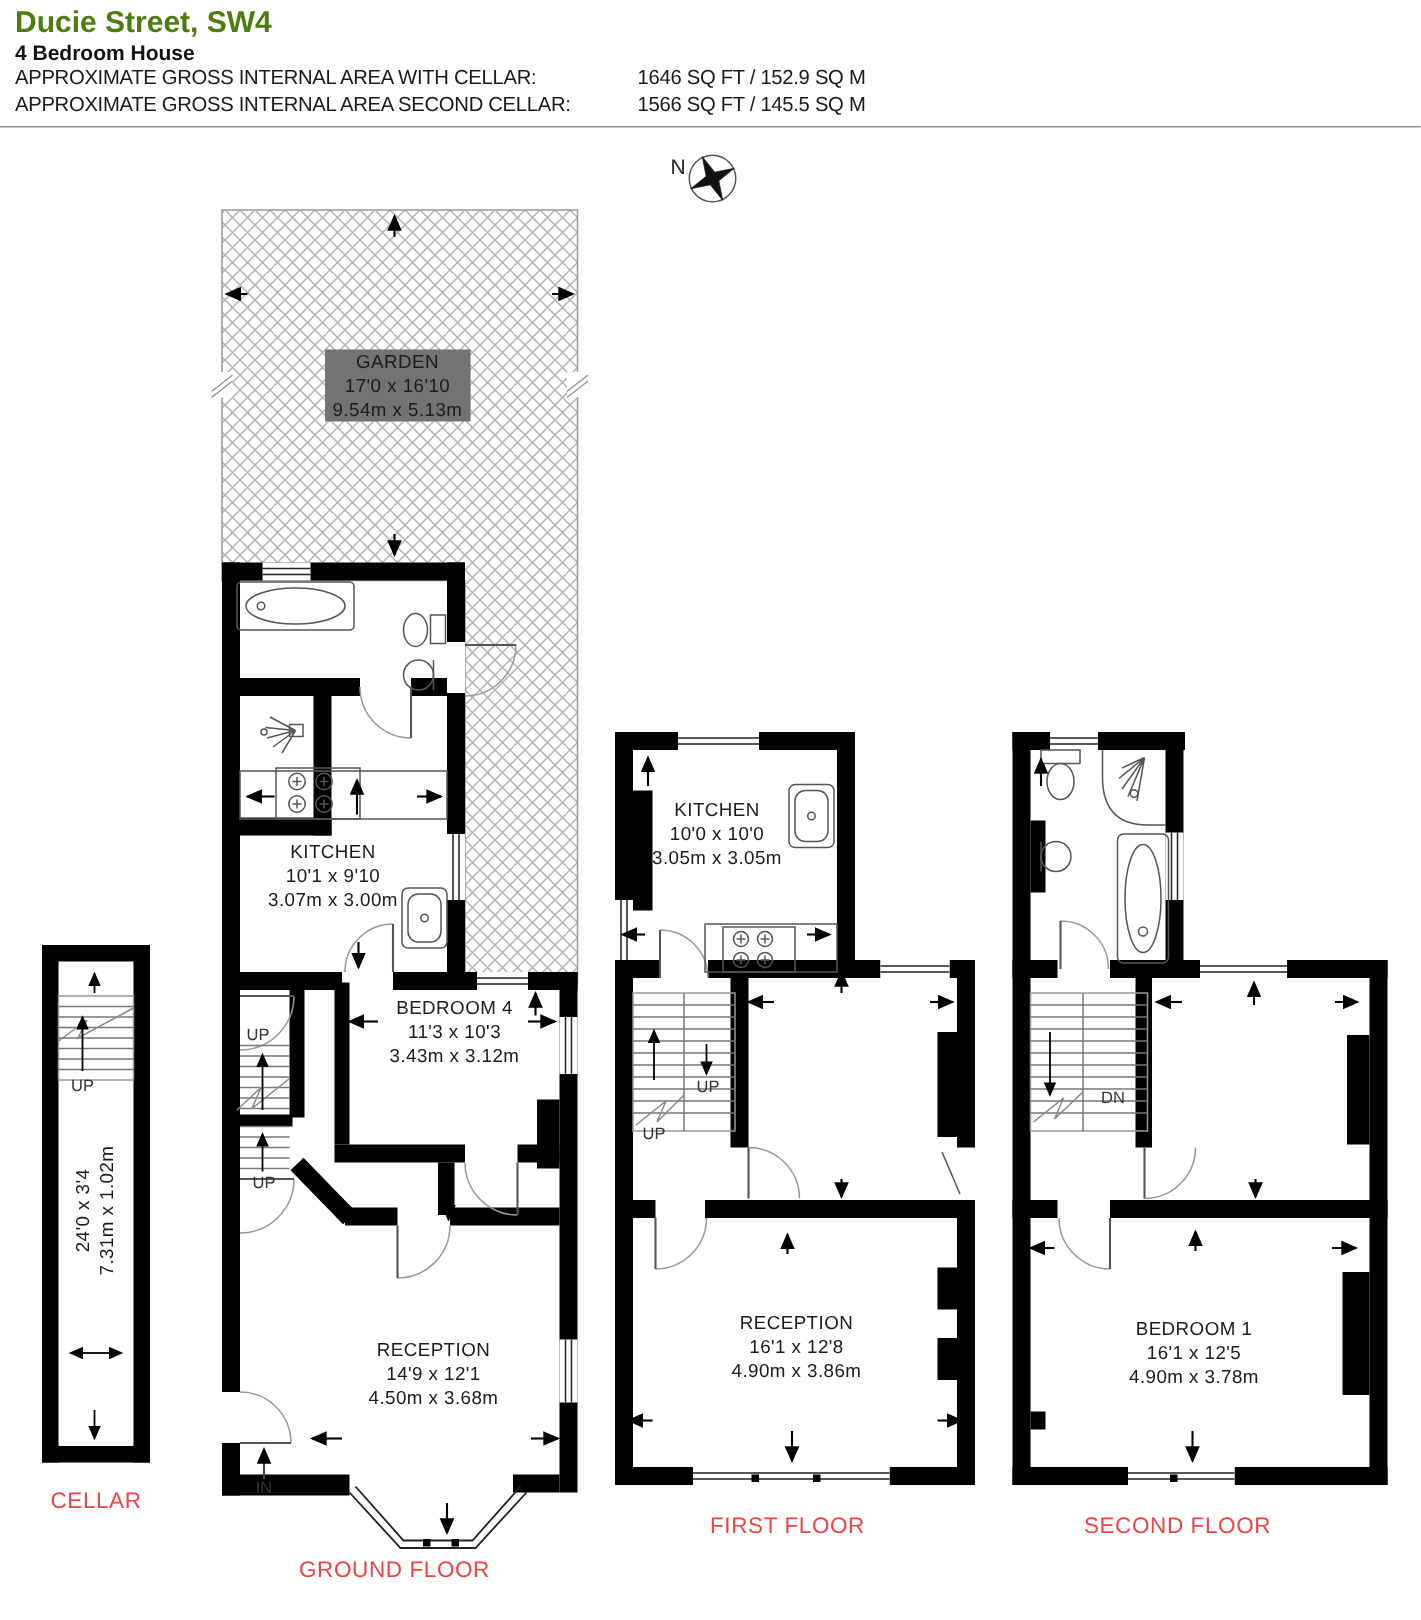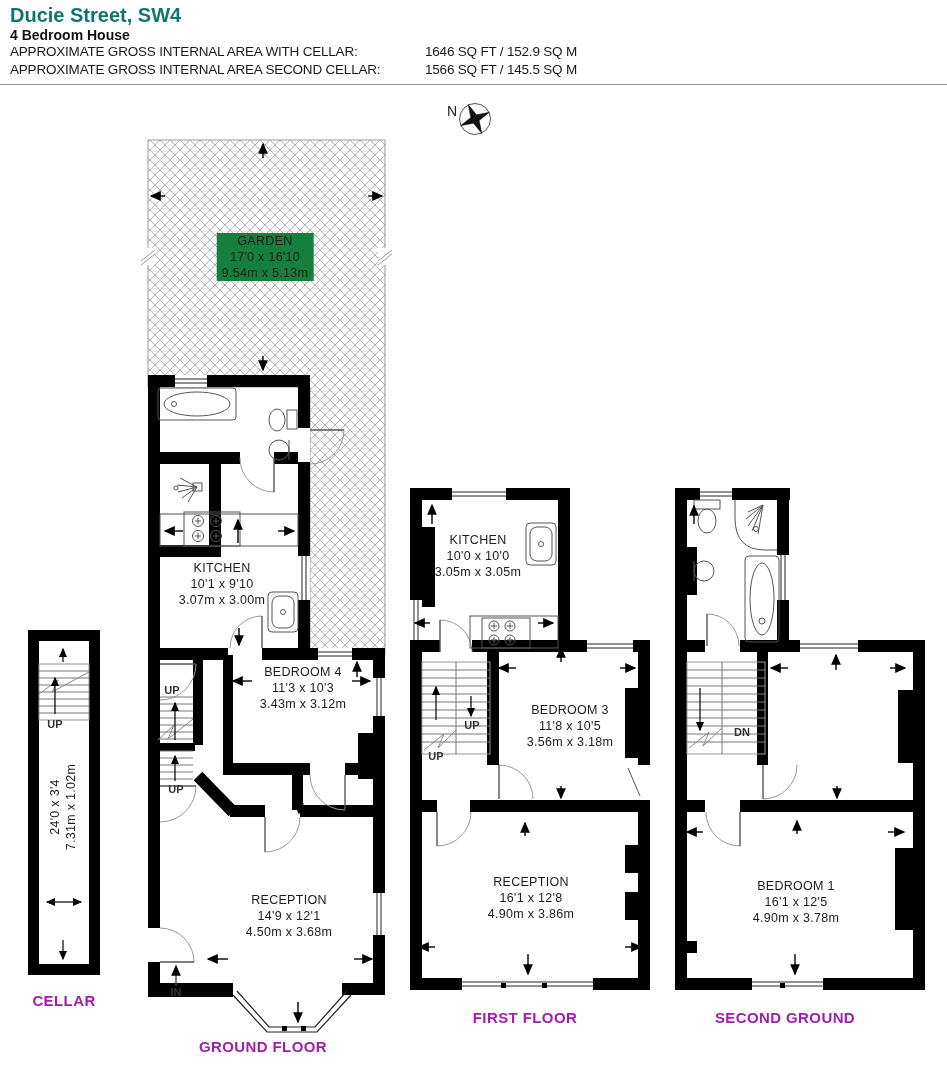--- a/index.html
+++ b/index.html
@@ -1,27 +1,27 @@
 <!DOCTYPE html>
 <html><head>
 <meta charset="utf-8">
 <style>
   html,body{margin:0;padding:0;background:#fff;}
   body{width:947px;height:1080px;position:relative;font-family:"Liberation Sans",sans-serif;color:#1a1a1a;overflow:hidden;}
   #stage{position:absolute;inset:0;}
   svg{position:absolute;left:0;top:0;}
-  .hdr-title{position:absolute;left:10px;top:4px;font-size:20px;font-weight:bold;color:#0f766e;}
+  .hdr-title{position:absolute;left:10px;top:4px;font-size:20px;font-weight:bold;color:#4d7c0f;}
   .hdr-sub{position:absolute;left:10px;top:27px;font-size:14px;font-weight:bold;color:#111;text-align:right;}
   .area-row{position:absolute;left:10px;font-size:13.5px;letter-spacing:-0.2px;white-space:nowrap;}
   .area-row .val{position:absolute;left:415px;font-weight:normal;}
   .rule{position:absolute;left:0;top:84px;width:947px;height:1px;background:#909090;}
   .lbl{position:absolute;transform:translateX(-50%);text-align:center;font-size:12.5px;line-height:16px;letter-spacing:0.3px;color:#1c1c1c;white-space:nowrap;}
-  .lbl.bg{background:#15803d;padding:0 5px;}
-  .floorlbl{position:absolute;transform:translateX(-50%);font-size:15px;font-weight:bold;letter-spacing:0.4px;color:#a21caf;white-space:nowrap;}
-  .tiny{position:absolute;transform:translateX(-50%);font-size:11px;color:#333;white-space:nowrap;font-weight:bold;}
+  .lbl.bg{background:#737373;padding:0 5px;}
+  .floorlbl{position:absolute;transform:translateX(-50%);font-size:15px;font-weight:normal;letter-spacing:0.4px;color:#ef4444;white-space:nowrap;}
+  .tiny{position:absolute;transform:translateX(-50%);font-size:11px;color:#333;white-space:nowrap;}
   .north{position:absolute;transform:translateX(-50%);font-size:14px;color:#222;}
   .vdims{position:absolute;left:63px;top:807px;transform:translate(-50%,-50%) rotate(-90deg);text-align:center;font-size:12.5px;line-height:16px;letter-spacing:0.3px;color:#1c1c1c;white-space:nowrap;}
 </style>
 </head>
 <body>
 
 <div id="stage">
 
 <svg width="947" height="1080" viewBox="0 0 947 1080">
   <defs>
@@ -417,42 +417,37 @@
   <div>24'0 x 3'4</div>
   <div>7.31m x 1.02m</div>
 </div>
 
 <div class="lbl" style="left:478px;top:532px">
   <div>KITCHEN</div>
   <div>10'0 x 10'0</div>
   <div>3.05m x 3.05m</div>
 </div>
 
-<div class="lbl" style="left:570px;top:702px">
-  <div>BEDROOM 3</div>
-  <div>11'8 x 10'5</div>
-  <div>3.56m x 3.18m</div>
-</div>
 
 <div class="lbl" style="left:531px;top:874px">
   <div>RECEPTION</div>
   <div>16'1 x 12'8</div>
   <div>4.90m x 3.86m</div>
 </div>
 
 
 <div class="lbl" style="left:796px;top:878px">
   <div>BEDROOM 1</div>
   <div>16'1 x 12'5</div>
   <div>4.90m x 3.78m</div>
 </div>
 
 <div class="floorlbl" style="left:263px;top:1038px">GROUND FLOOR</div>
 <div class="floorlbl" style="left:525px;top:1009px">FIRST FLOOR</div>
-<div class="floorlbl" style="left:785px;top:1009px">SECOND GROUND</div>
+<div class="floorlbl" style="left:785px;top:1009px">SECOND FLOOR</div>
 <div class="floorlbl" style="left:64px;top:992px">CELLAR</div>
 
 <div class="tiny" style="left:55px;top:718px">UP</div>
 <div class="tiny" style="left:172px;top:684px">UP</div>
 <div class="tiny" style="left:176px;top:783px">UP</div>
 <div class="tiny" style="left:472px;top:719px">UP</div>
 <div class="tiny" style="left:436px;top:750px">UP</div>
 <div class="tiny" style="left:742px;top:726px">DN</div>
 <div class="tiny" style="left:176px;top:986px">IN</div>
 

